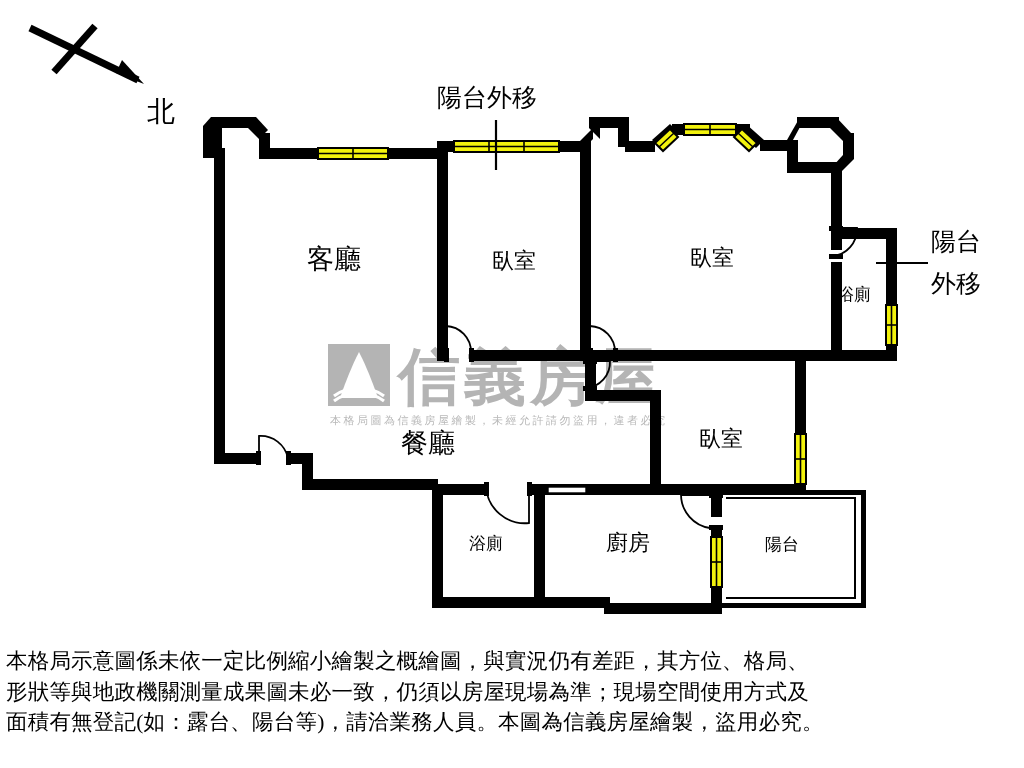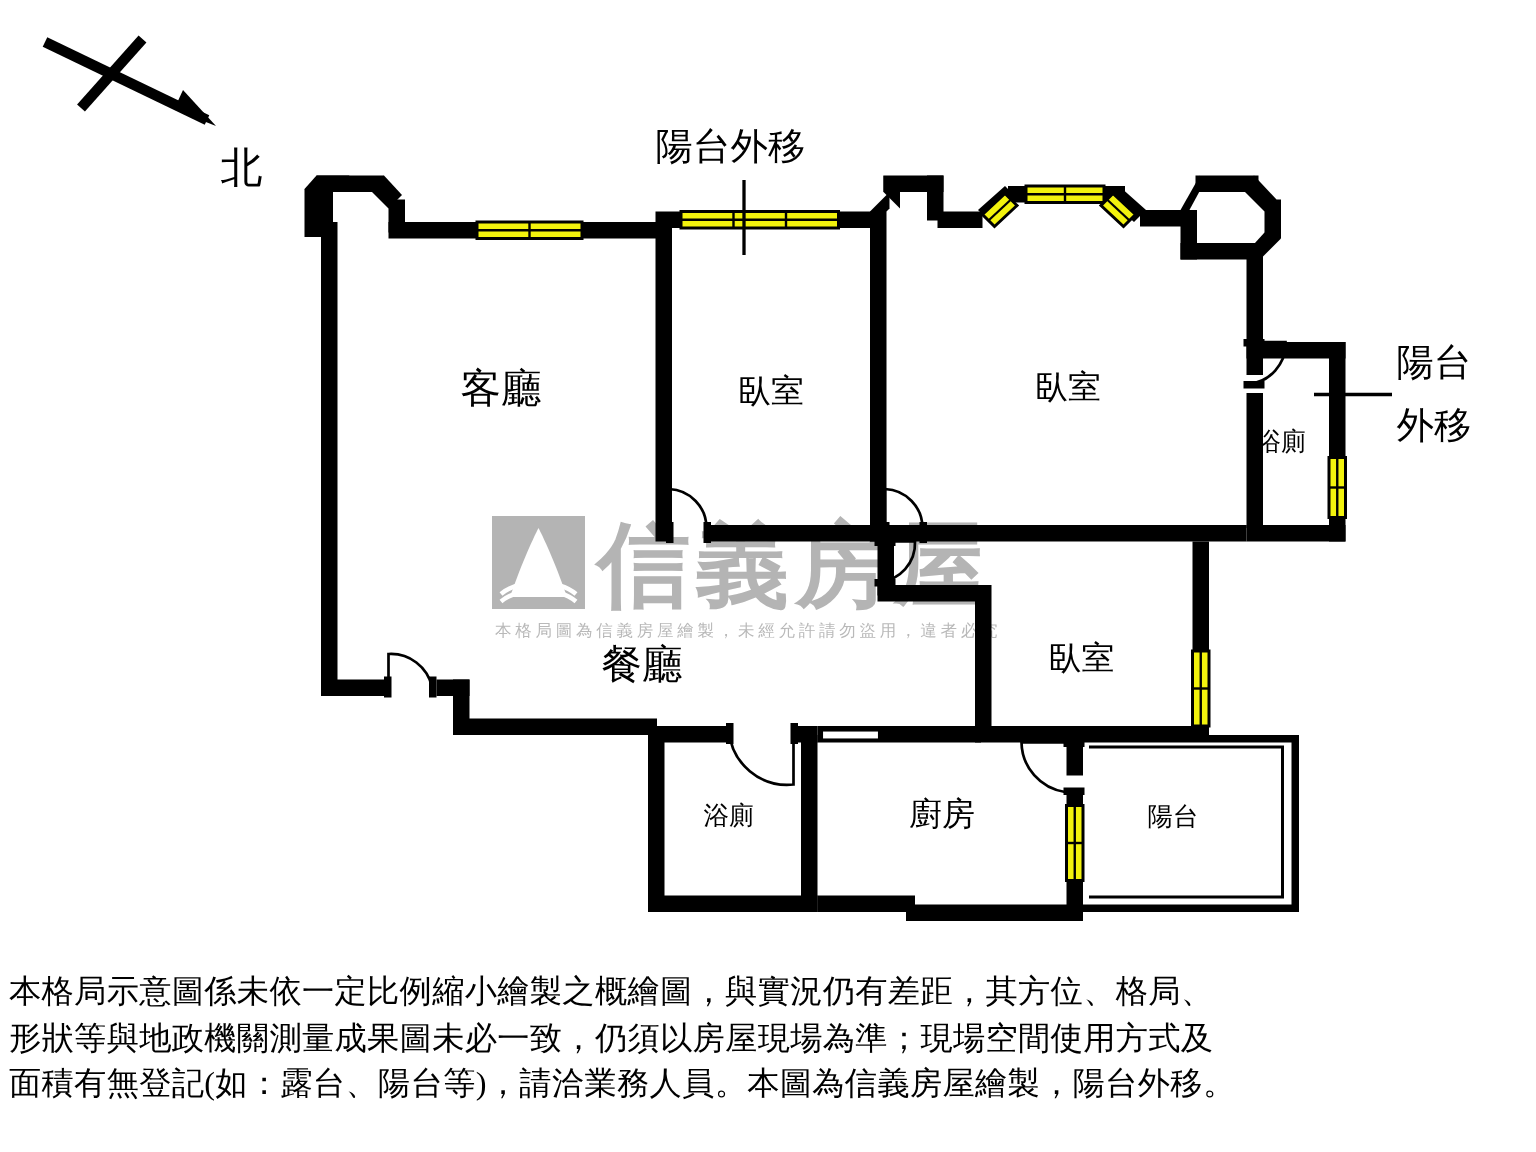--- a/index.html
+++ b/index.html
@@ -275,15 +275,15 @@
     <text class="lbl room-lg" x="428" y="452" text-anchor="middle">餐廳</text>
     <text class="lbl room-sm" x="486" y="549" text-anchor="middle">浴廁</text>
     <text class="lbl room-sm" x="854" y="300" text-anchor="middle">浴廁</text>
     <text class="lbl room-md" x="628" y="550" text-anchor="middle">廚房</text>
     <text class="lbl room-sm" x="782" y="550" text-anchor="middle">陽台</text>
 
   </svg>
 
   <div id="disclaimer">本格局示意圖係未依一定比例縮小繪製之概繪圖，與實況仍有差距，其方位、格局、
 形狀等與地政機關測量成果圖未必一致，仍須以房屋現場為準；現場空間使用方式及
-面積有無登記(如：露台、陽台等)，請洽業務人員。本圖為信義房屋繪製，陽台外移。</div>
+面積有無登記(如：露台、陽台等)，請洽業務人員。本圖為信義房屋繪製，盜用必究。</div>
 
 </div>
 
 </body></html>

